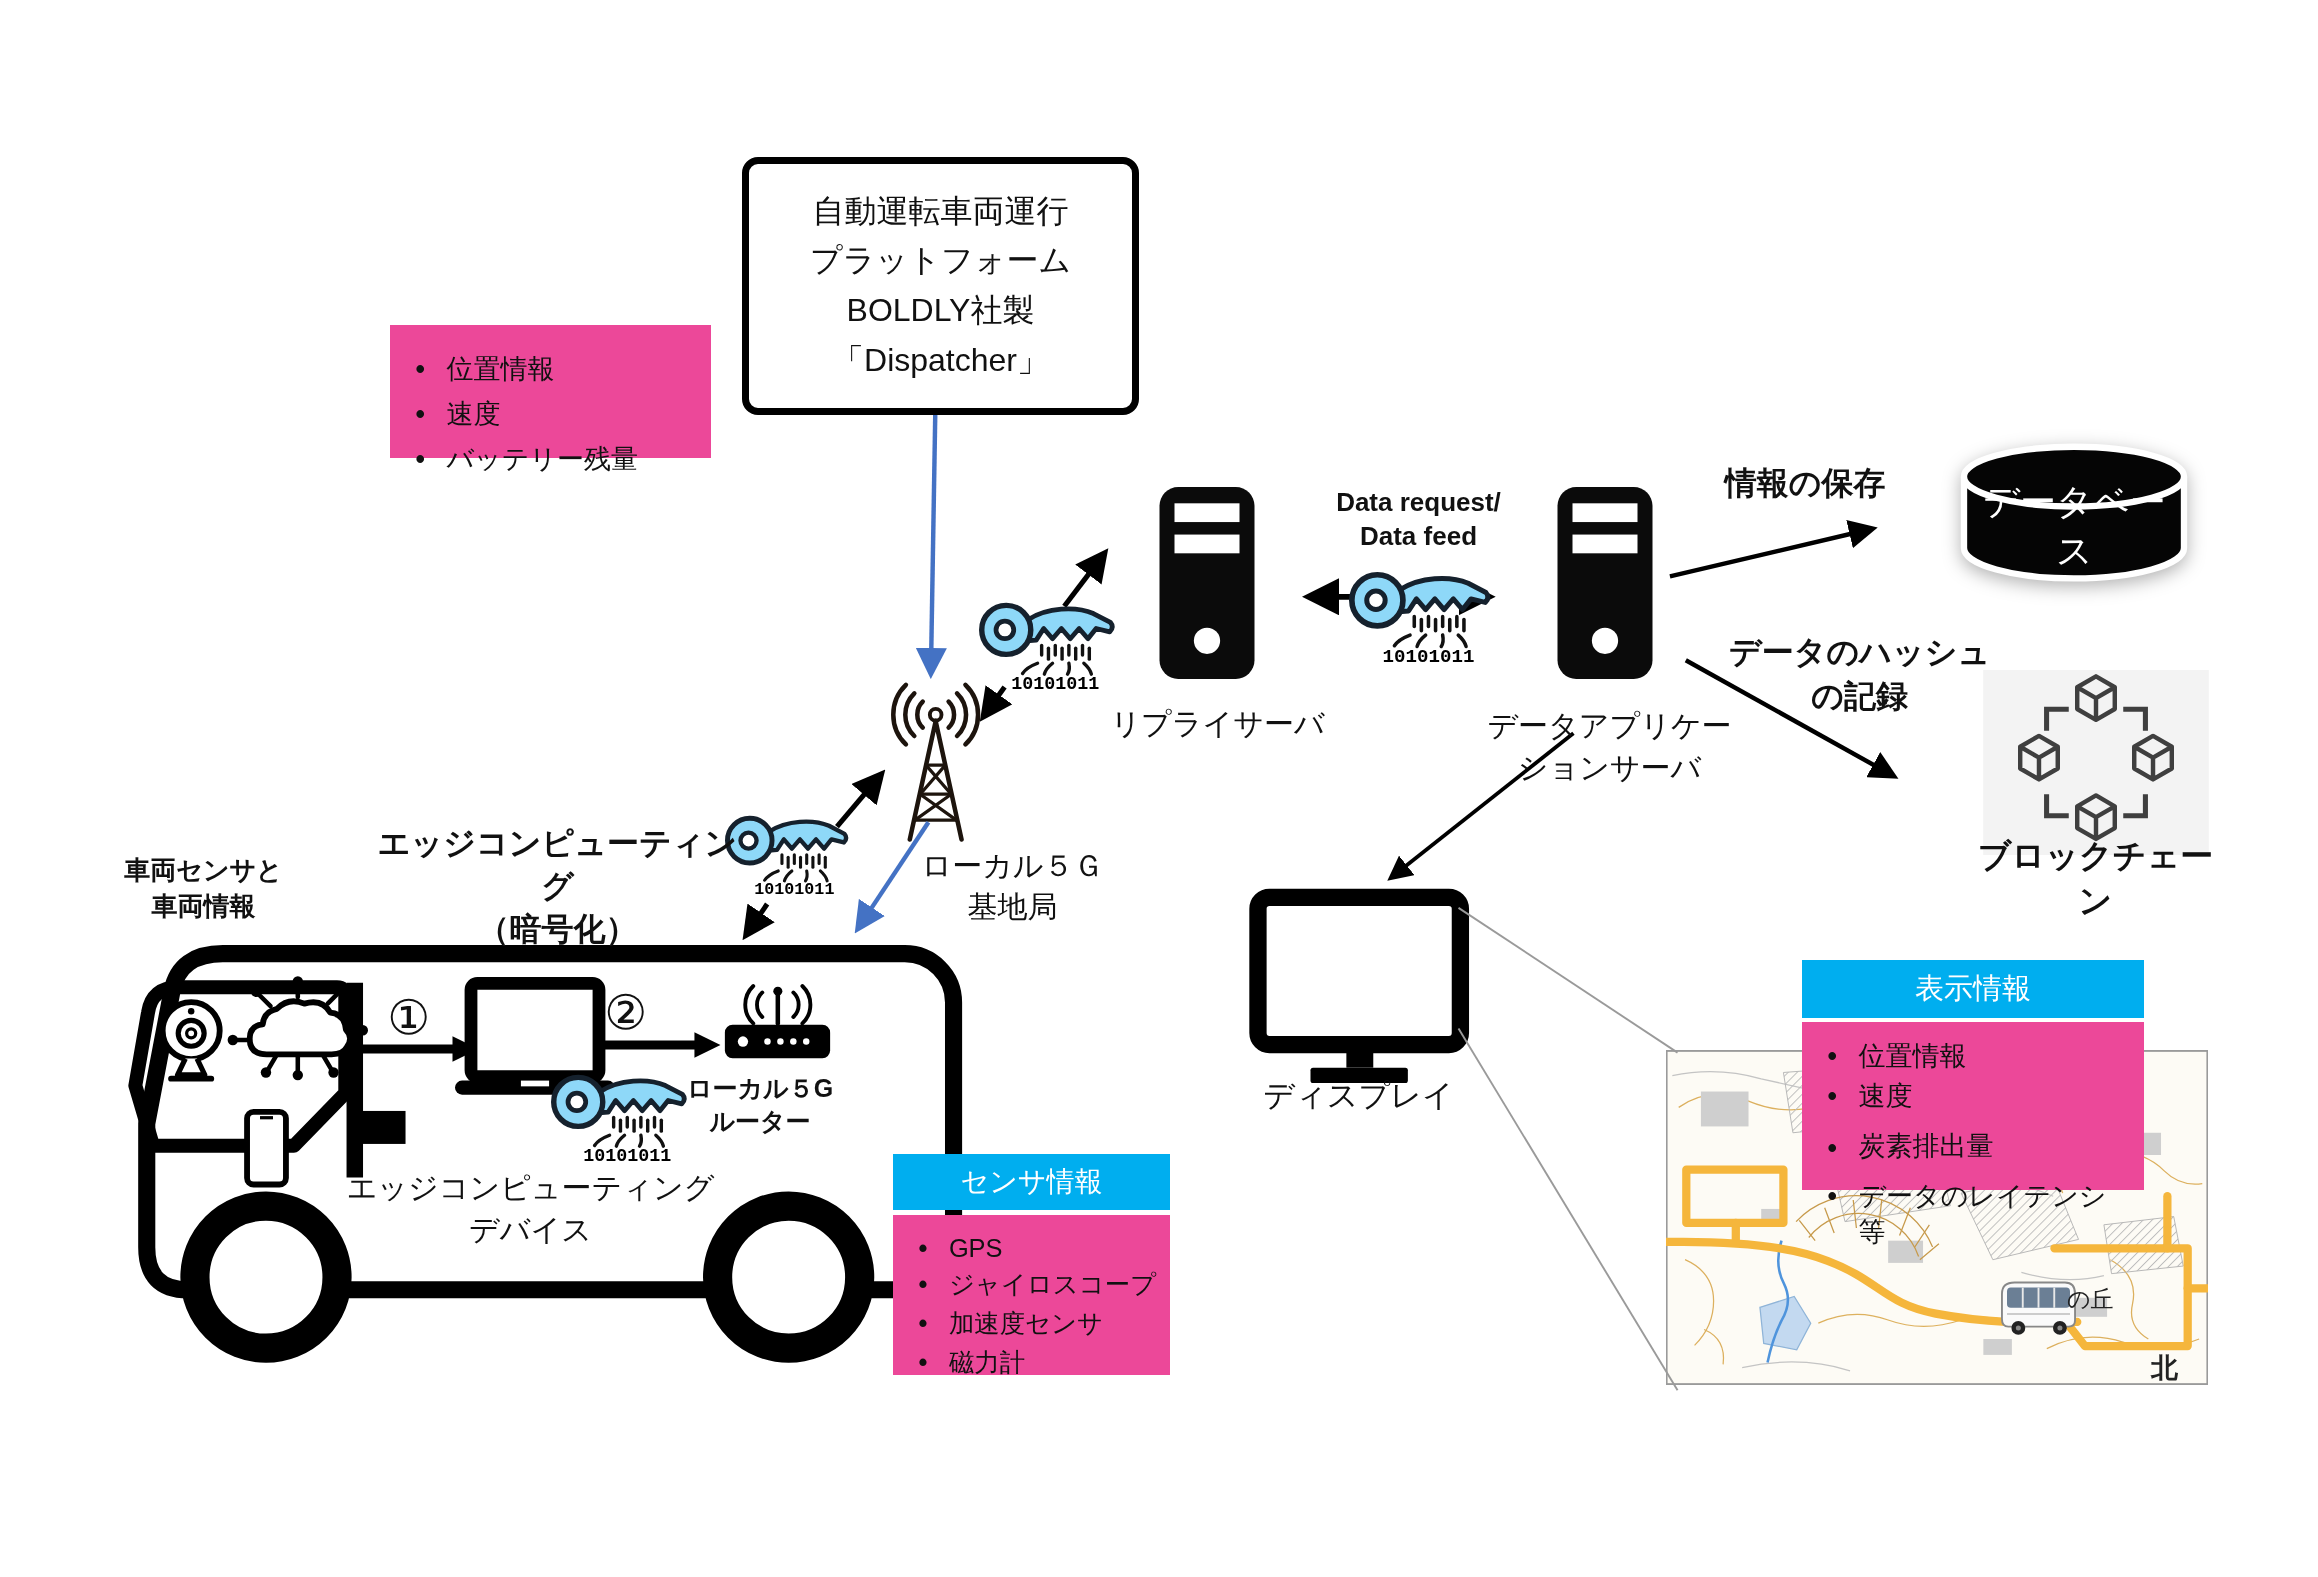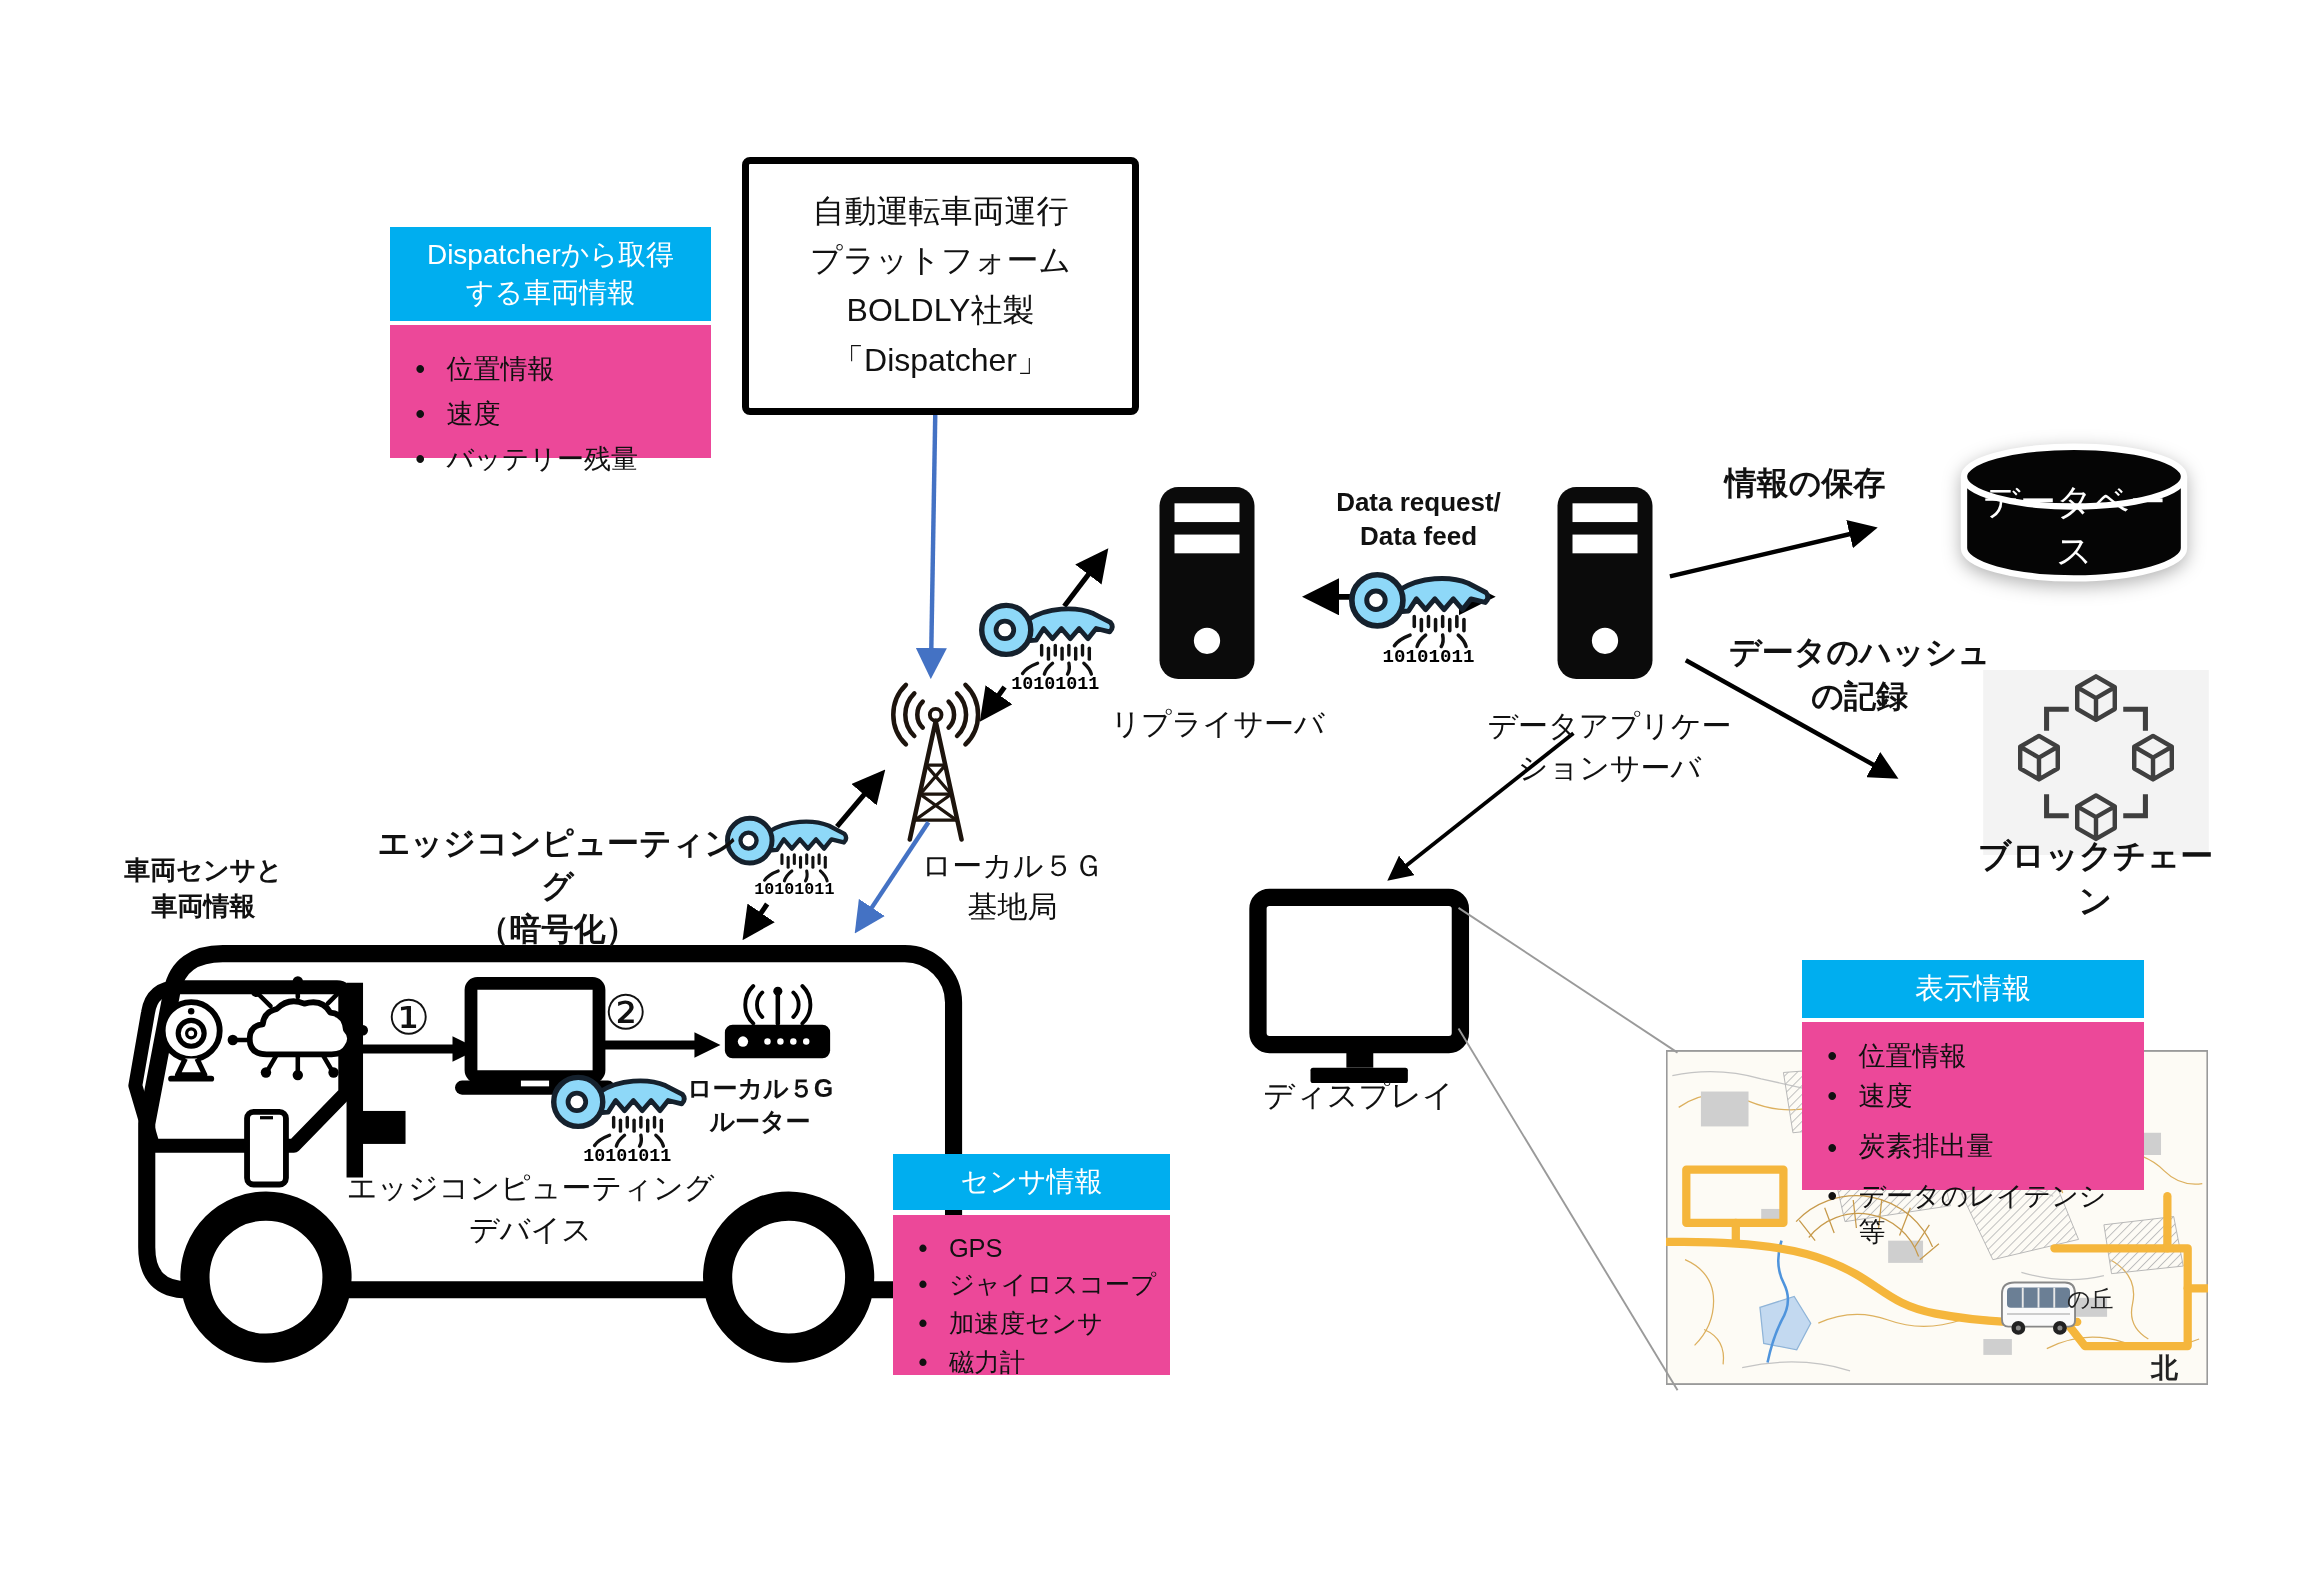--- a/index.html
+++ b/index.html
@@ -10,21 +10,21 @@
   .abs{position:absolute;}
   .ml{white-space:pre-line;}
   .ctr{display:flex;align-items:center;justify-content:center;text-align:center;}
   
   .hdr{background:#00AEEF;color:#fff;font-weight:500;z-index:5;}
   .panel{background:#ec4899;z-index:5;}
   .panel ul{margin:0;padding:16.5px 12.7px 12.7px 25.4px;}
   .panel li{list-style:none;display:flex;align-items:baseline;gap:21.6px;}
   .panel li::before{content:"•";font-weight:700;}
   
-  .platform{border:7px solid #000;border-radius:8px;background:#fff;font-size:32px;line-height:1.55;z-index:5;}
+  .platform{border:7px solid #000;border-radius:16px;background:#fff;font-size:32px;line-height:1.55;z-index:5;}
   .bold{font-weight:700;}
   .lbl{z-index:5;line-height:1.35;}
   svg.icon{z-index:2;overflow:visible;}
   svg.keyicon{z-index:4;overflow:visible;}
   #connectors{position:absolute;left:0;top:0;z-index:3;}
   #mapbox{z-index:2;}
   .maplabel{z-index:4;color:#222;}
   #db-label{z-index:5;color:#fff;font-size:36px;}
   .bin{font-family:"Liberation Mono","DejaVu Sans Mono",monospace;font-weight:700;}
 </style>
@@ -82,22 +82,20 @@
     <line x1="1676" y1="955" x2="1736" y2="876" stroke="#000" stroke-width="8" marker-end="url(#mBlack)"></line>
     <line x1="1582" y1="1082" x2="1552" y2="1124" stroke="#000" stroke-width="8" marker-end="url(#mBlack)"></line>
     <line x1="2068" y1="940" x2="2338" y2="940" stroke="#000" stroke-width="9" marker-start="url(#mBlack)" marker-end="url(#mBlack)"></line>
     <line x1="2630" y1="908" x2="2944" y2="834" stroke="#000" stroke-width="7" marker-end="url(#mBlack)"></line>
     <line x1="2655" y1="1040" x2="2978" y2="1220" stroke="#000" stroke-width="7" marker-end="url(#mBlack)"></line>
     <line x1="2478" y1="1155" x2="2194" y2="1380" stroke="#000" stroke-width="6" marker-end="url(#mBlack)"></line>
     <line x1="2297" y1="1430" x2="2642" y2="1658" stroke="#9A9A9A" stroke-width="3"></line>
     <line x1="2297" y1="1620" x2="2642" y2="2190" stroke="#9A9A9A" stroke-width="3"></line>
   </svg>
 
-  <div class="abs hdr ctr ml" style="left:390px;top:227px;width:321px;height:94px;font-size:28px;line-height:1.35;">Dispatcherから取得
-する車両情報</div>
   <div class="abs panel" style="left:390px;top:325px;width:321px;height:133px;font-size:27px;">
     <ul>
       <li style="margin:9px 0;">
           <span>位置情報</span>
         </li>
       <li style="margin:9px 0;">
           <span>速度</span>
         </li>
       <li style="margin:9px 0;">
           <span>バッテリー残量</span>

